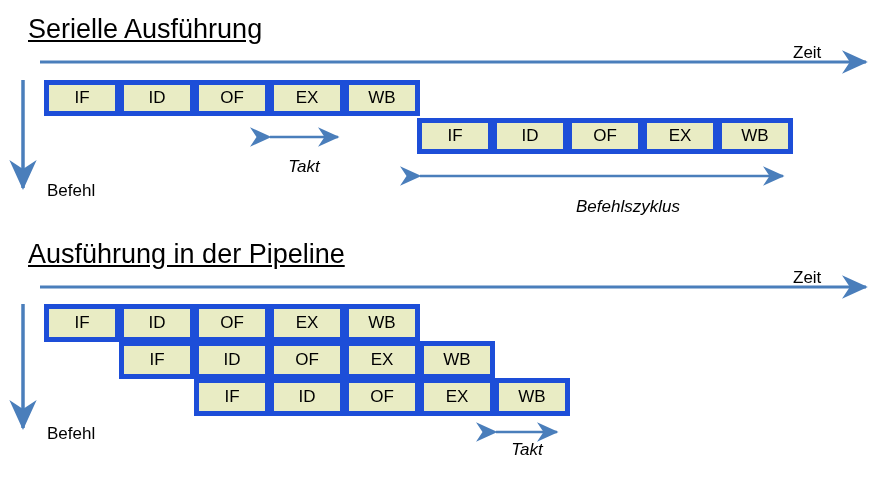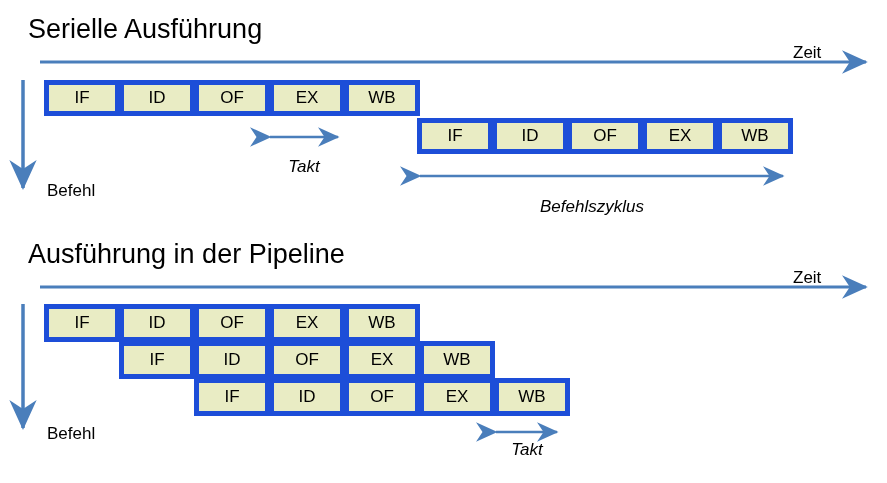--- a/index.html
+++ b/index.html
@@ -20,20 +20,21 @@
   }
   .abs { position: absolute; }
 
   
   .section-title {
     font-size: 27px;
     line-height: 1;
     color: #000000;
     white-space: nowrap;
     letter-spacing: 0px;
+    text-decoration: underline;
   }
 
   
   .axis-label {
     font-size: 17px;
     line-height: 1;
     color: #000000;
     white-space: nowrap;
     margin-top: 16px;
   }
@@ -120,21 +121,21 @@
   <div class="abs stage-box" style="left:344px; top:80px; width:76px; height:36px;">WB</div>
 
   <div class="abs stage-box" style="left:417px; top:118px; width:76px; height:36px;">IF</div>
   <div class="abs stage-box" style="left:492px; top:118px; width:76px; height:36px;">ID</div>
   <div class="abs stage-box" style="left:567px; top:118px; width:76px; height:36px;">OF</div>
   <div class="abs stage-box" style="left:642px; top:118px; width:76px; height:36px;">EX</div>
   <div class="abs stage-box" style="left:717px; top:118px; width:76px; height:36px;">WB</div>
 
   <div class="abs caption-label" style="left:255px; top:158px; width:98px;">Takt</div>
 
-  <div class="abs caption-label" style="left:492px; top:198px; width:200px;">Befehlszyklus</div>
+  <div class="abs caption-label" style="left:528px; top:198px; width:200px;">Befehlszyklus</div>
 
   <div class="abs plain-label" style="left:47px; top:182px;">Befehl</div>
 
   <div class="abs section-title" style="left:28px; top:241px;">Ausführung in der Pipeline</div>
 
   <div class="abs axis-label" style="left:793px; top:253px;">Zeit</div>
 
   <div class="abs stage-box" style="left:44px;  top:304px; width:76px; height:38px;">IF</div>
   <div class="abs stage-box" style="left:119px; top:304px; width:76px; height:38px;">ID</div>
   <div class="abs stage-box" style="left:194px; top:304px; width:76px; height:38px;">OF</div>

